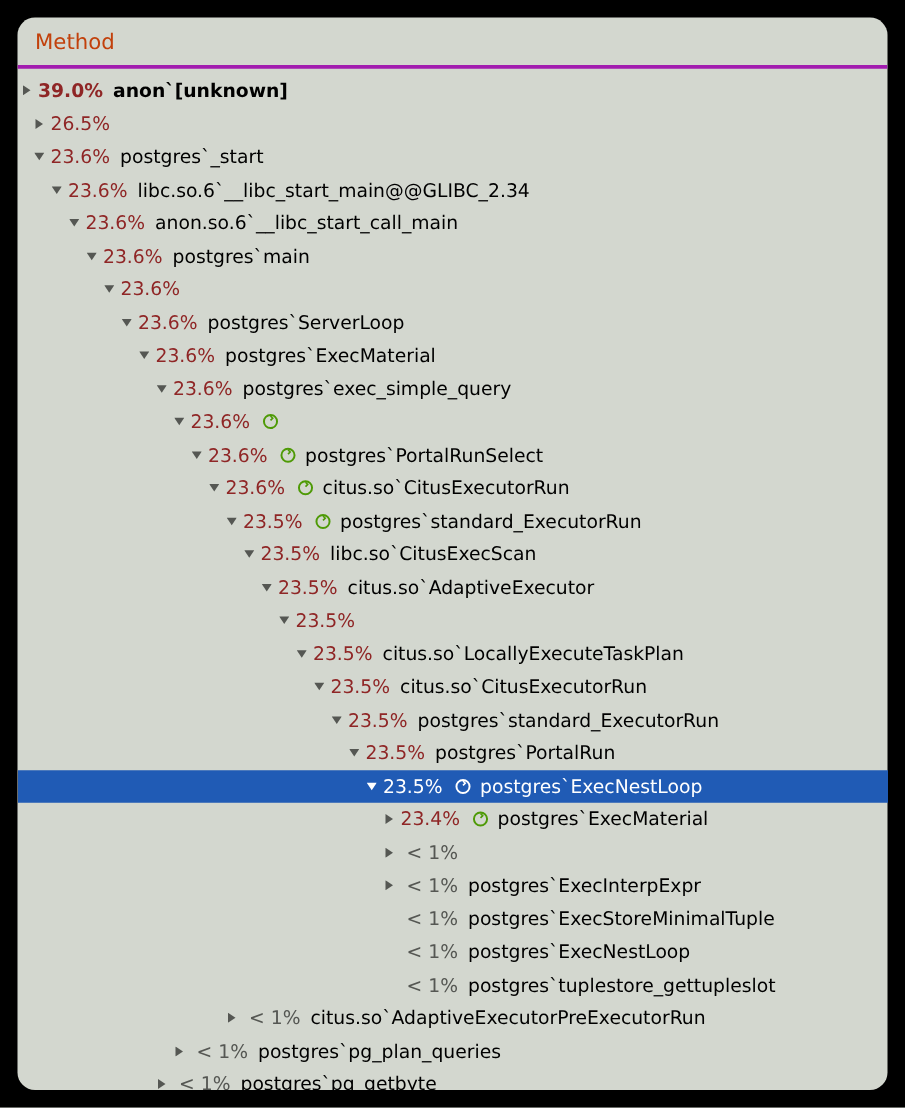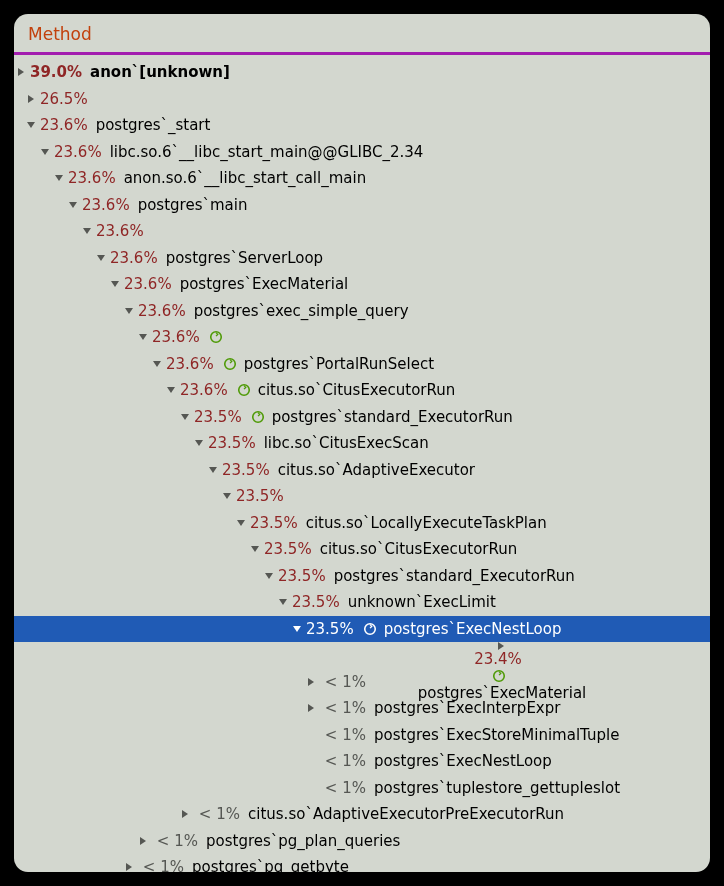--- a/index.html
+++ b/index.html
@@ -296,38 +296,38 @@
         <span class="pct">23.5%</span>
         <span class="label">postgres`standard_ExecutorRun</span>
       </div>
       <div class="row" style="padding-left: 262px;">
         <span class="arrow ">
           <svg viewBox="0 0 8 8">
             <polygon points="0,1 8,1 4,7" fill="#555753"></polygon>
           </svg>
         </span>
         <span class="pct">23.5%</span>
-        <span class="label">unknown`ExecLimit</span>
+        <span class="label">postgres`PortalRun</span>
       </div>
       <div class="row selected" style="padding-left: 276px;">
         <span class="arrow ">
           <svg viewBox="0 0 8 8">
             <polygon points="0,1 8,1 4,7" fill="#ffffff"></polygon>
           </svg>
         </span>
         <span class="pct">23.5%</span>
         <span class="recycle-icon">
           <svg viewBox="0 0 16 16" width="14" height="14">
     <circle cx="8" cy="8" r="6" fill="none" stroke="#ffffff" stroke-width="1.8"></circle>
     <path d="M8 3 L10 5 L8 7" fill="none" stroke="#ffffff" stroke-width="1.5"></path>
   </svg>
         </span>
         <span class="label">postgres`ExecNestLoop</span>
       </div>
-      <div class="row" style="padding-left: 290px; flex-direction: column;">
+      <div class="row" style="padding-left: 290px;">
         <span class="arrow ">
           <svg viewBox="0 0 8 8">
             <polygon points="1,0 7,4 1,8" fill="#555753"></polygon>
           </svg>
         </span>
         <span class="pct">23.4%</span>
         <span class="recycle-icon">
           <svg viewBox="0 0 16 16" width="14" height="14">
     <circle cx="8" cy="8" r="6" fill="none" stroke="#4e9a06" stroke-width="1.8"></circle>
     <path d="M8 3 L10 5 L8 7" fill="none" stroke="#4e9a06" stroke-width="1.5"></path>

